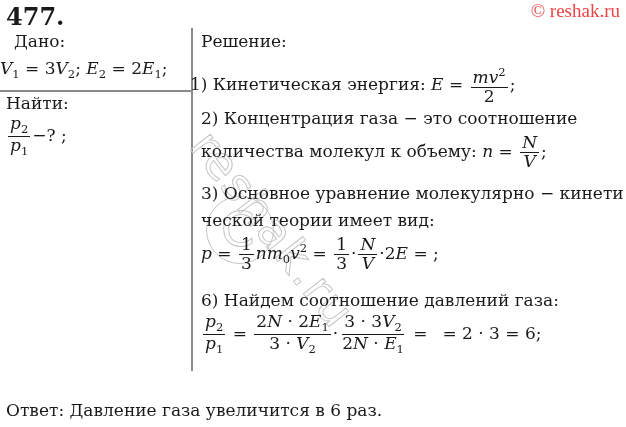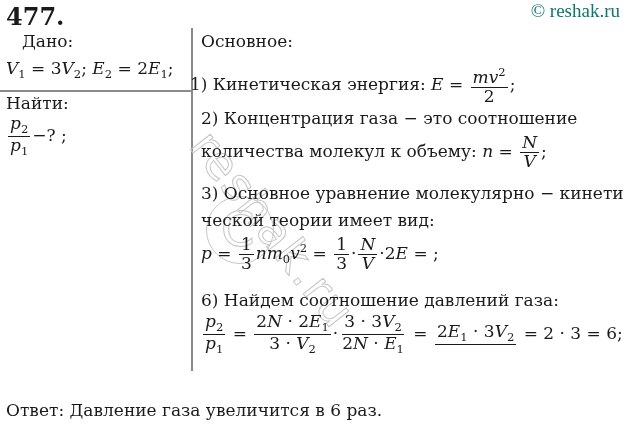--- a/index.html
+++ b/index.html
@@ -4,21 +4,21 @@
 <style>
   html, body { margin:0; padding:0; }
   body {
     width:626px; height:427px; position:relative; overflow:hidden;
     background:#ffffff; color:#1a1a1a;
     font-family: "DejaVu Serif", "Liberation Serif", serif;
     font-size:17px;
   }
   .abs { position:absolute; white-space:nowrap; }
   .num { font-weight:bold; font-size:24px; left:6px; top:2px; }
-  .brand { right:6px; top:0px; font-family:"Liberation Serif", serif; font-size:19px; color:#0f766e; }
+  .brand { right:6px; top:0px; font-family:"Liberation Serif", serif; font-size:19px; color:#ef4444; }
   .vline { position:absolute; left:191px; top:28px; width:2px; height:343px; background:#8a8a8a; }
   .hline { position:absolute; left:0; top:90px; width:192px; height:2px; background:#8a8a8a; }
   .math { font-family:"DejaVu Serif", serif; }
   i { font-style:italic; }
   .frac { display:inline-flex; flex-direction:column; align-items:center; vertical-align:middle; line-height:1.05; margin:0 2px; }
   .frac .n { border-bottom:1.5px solid #1a1a1a; padding:0 2px; }
   .frac .d { padding:0 2px; }
   sub, sup { font-size:0.68em; }
   .wm {
     position:absolute; left:222px; top:120px; transform:rotate(52deg); transform-origin:left top;
@@ -39,34 +39,34 @@
 
 <div class="abs num">477.</div>
 <div class="abs brand">© reshak.ru</div>
 
 <div class="vline"></div>
 <div class="hline"></div>
 
 <div class="wm">reshak.ru</div>
 <div class="wm-c"></div>
 
-<div class="abs" style="left:22px; top:31px;">Дано:</div>
-<div class="abs math" style="left:6px; top:58px;text-align:center;">
+<div class="abs" style="left:14px; top:31px;">Дано:</div>
+<div class="abs math" style="left:0; top:58px;text-align:center;">
   <i>V</i><sub>1</sub> = 3<i>V</i><sub>2</sub>; <i>E</i><sub>2</sub> = 2<i>E</i><sub>1</sub>;
 </div>
 
 <div class="abs" style="left:6px; top:93px;">Найти:</div>
 <div class="abs math" style="left:6px; top:115px;">
   <span class="frac">
       <span class="n"><i>p</i><sub>2</sub></span>
       <span class="d"><i>p</i><sub>1</sub></span>
     </span>−?&nbsp;;
 </div>
 
-<div class="abs" style="left:201px; top:31px;">Основное:</div>
+<div class="abs" style="left:201px; top:31px;">Решение:</div>
 
 <div class="abs" style="left:190px; top:66px;">
   <span>1) Кинетическая энергия:</span>
   <span class="math"><i>E</i> = <span class="frac">
         <span class="n"><i>mv</i><sup>2</sup></span>
         <span class="d">2</span>
       </span>;</span>
 </div>
 
 <div class="abs" style="left:201px; top:108px;">2) Концентрация газа − это соотношение</div>
@@ -100,18 +100,17 @@
       <span class="d"><i>p</i><sub>1</sub></span>
     </span> =
   <span class="frac">
       <span class="n">2<i>N</i> · 2<i>E</i><sub>1</sub></span>
       <span class="d">3 · <i>V</i><sub>2</sub></span>
     </span>·<span class="frac">
       <span class="n">3 · 3<i>V</i><sub>2</sub></span>
       <span class="d">2<i>N</i> · <i>E</i><sub>1</sub></span>
     </span> =
   <span class="frac">
-      <span class="n">2<i>E</i><sub>1</sub> · 3<i>V</i><sub>2</sub></span>
     </span>
   <span>= 2 · 3 = 6;</span>
 </div>
 
 <div class="abs" style="left:6px; top:400px;">Ответ: Давление газа увеличится в 6 раз.</div>
 
 </body></html>

